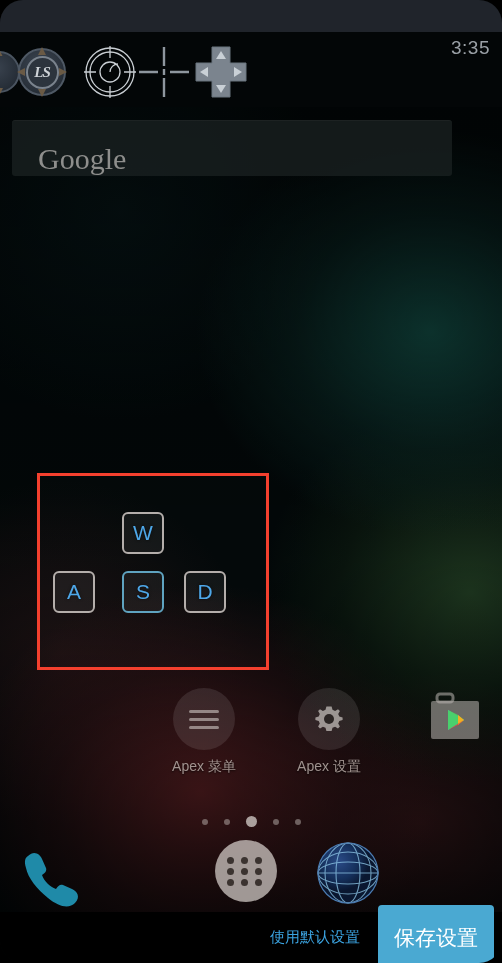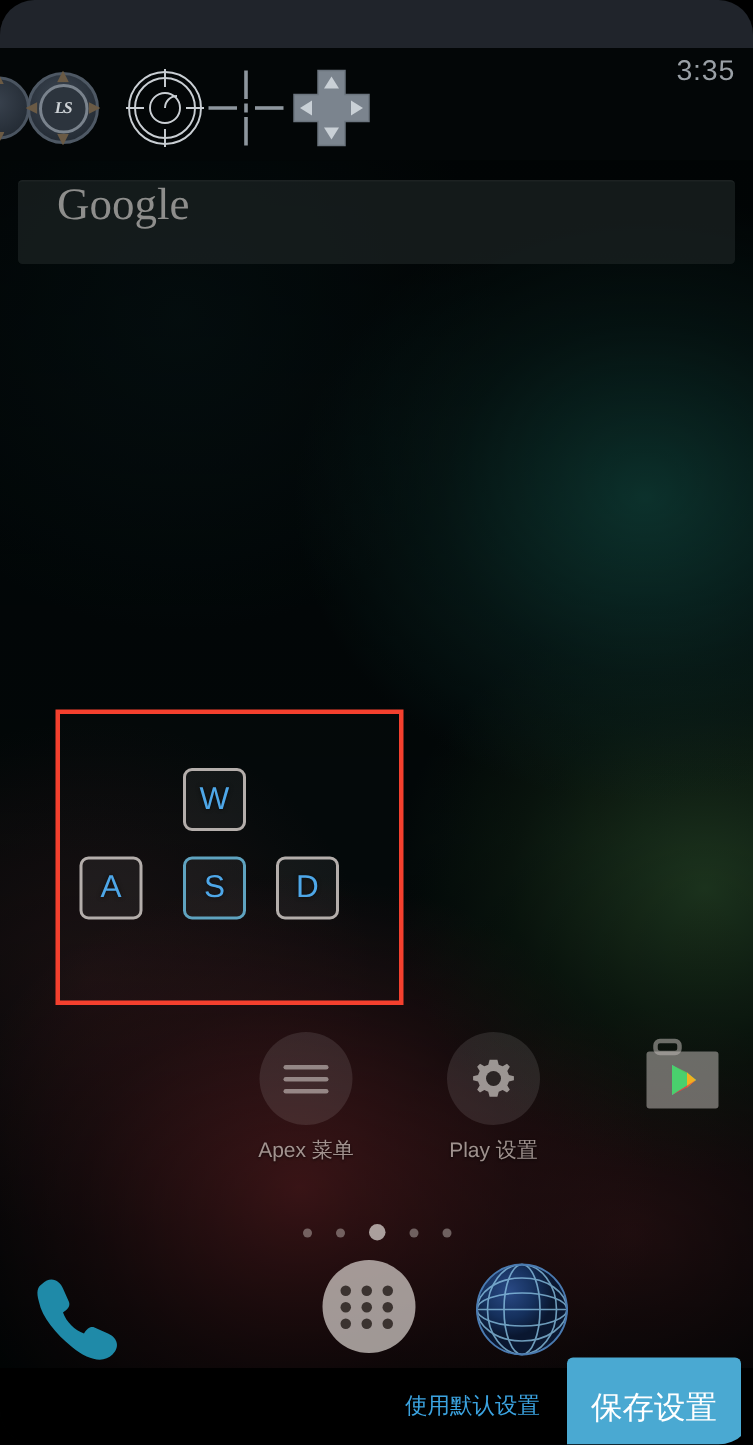--- a/index.html
+++ b/index.html
@@ -78,45 +78,45 @@
     border: 2px solid #4e5864;
     display: flex; align-items: center; justify-content: center;
   }
   .ic-ls .inner {
     width: 33px; height: 33px; border-radius: 50%;
     border: 2px solid #7a838d;
     background: #2c343d;
     display: flex; align-items: center; justify-content: center;
   }
   .ic-ls .lbl {
-    color: #cdd2d6; font-size: 11px; font-style: italic;
+    color: #cdd2d6; font-size: 15px; font-style: italic;
     font-family: "Liberation Serif", serif; font-weight: bold;
     letter-spacing: -1px;
   }
   .ic-ls .nub { position: absolute; width: 8px; height: 8px; background: #6a5a45; }
   .nub-t { top: -3px; left: 50%; margin-left: -4px; clip-path: polygon(50% 0,100% 100%,0 100%); }
   .nub-b { bottom: -3px; left: 50%; margin-left: -4px; clip-path: polygon(50% 100%,100% 0,0 0); }
   .nub-l { left: -3px; top: 50%; margin-top: -4px; clip-path: polygon(0 50%,100% 0,100% 100%); }
   .nub-r { right: -3px; top: 50%; margin-top: -4px; clip-path: polygon(100% 50%,0 0,0 100%); }
 
   
   .ic-target { left: 84px; width: 52px; height: 52px; }
   
   .ic-cross { left: 138px; width: 52px; height: 52px; }
   
   .ic-dpad { left: 194px; width: 54px; height: 54px; }
 
   
   .searchbar {
     position: absolute; left: 12px; top: 120px;
-    width: 478px; height: 56px;
+    width: 440px; height: 56px;
     background: rgba(28,34,34,0.72);
     border-radius: 3px;
     box-shadow: inset 0 1px 0 rgba(255,255,255,0.04);
-    display: flex; align-items: flex-start;
+    display: flex; align-items: flex-end;
   }
   .google-word {
     margin-left: 26px;
     font-family: "Liberation Serif", serif;
     font-size: 30px; color: #8e8e8c; letter-spacing: 0px;
   }
 
   
   .keyrect {
     position: absolute; left: 37px; top: 473px;
@@ -305,21 +305,21 @@
         <div class="circ-icon">
           <svg width="34" height="34" viewBox="0 0 34 34">
             <g fill="rgba(225,219,215,0.62)">
               <path d="M17 4.5 l2.6 0 0.9 3.3 2.6 1.1 2.9-1.7 1.9 1.9 -1.7 2.9 1.1 2.6 3.3 0.9 0 2.6 -3.3 0.9 -1.1 2.6 1.7 2.9 -1.9 1.9 -2.9-1.7 -2.6 1.1 -0.9 3.3 -2.6 0 -2.6 0 -0.9-3.3 -2.6-1.1 -2.9 1.7 -1.9-1.9 1.7-2.9 -1.1-2.6 -3.3-0.9 0-2.6 3.3-0.9 1.1-2.6 -1.7-2.9 1.9-1.9 2.9 1.7 2.6-1.1 0.9-3.3z"></path>
             </g>
             <circle cx="17" cy="17" r="5" fill="rgba(0,0,0,0.0)"></circle>
             <circle cx="17" cy="17" r="5" fill="#2b2524"></circle>
           </svg>
         </div>
       </div>
-      <div class="lb">Play 设置</div>
+      <div class="lb">Apex 设置</div>
     </div>
 
     <div class="app app3">
       <div class="ic">
         <svg width="62" height="62" viewBox="0 0 62 62">
           <rect x="13" y="6" width="16" height="8" rx="3" fill="none" stroke="rgba(190,184,180,0.55)" stroke-width="3"></rect>
           <rect x="7" y="13" width="48" height="38" rx="2" fill="rgba(188,182,178,0.55)"></rect>
           <polygon points="24,22 24,42 40,32" fill="#3bc0e0"></polygon>
           <polygon points="24,22 34,27 40,32 24,42" fill="#4bd160" opacity="0.9"></polygon>
           <polygon points="34,27 40,32 34,37" fill="#f0b020"></polygon>

